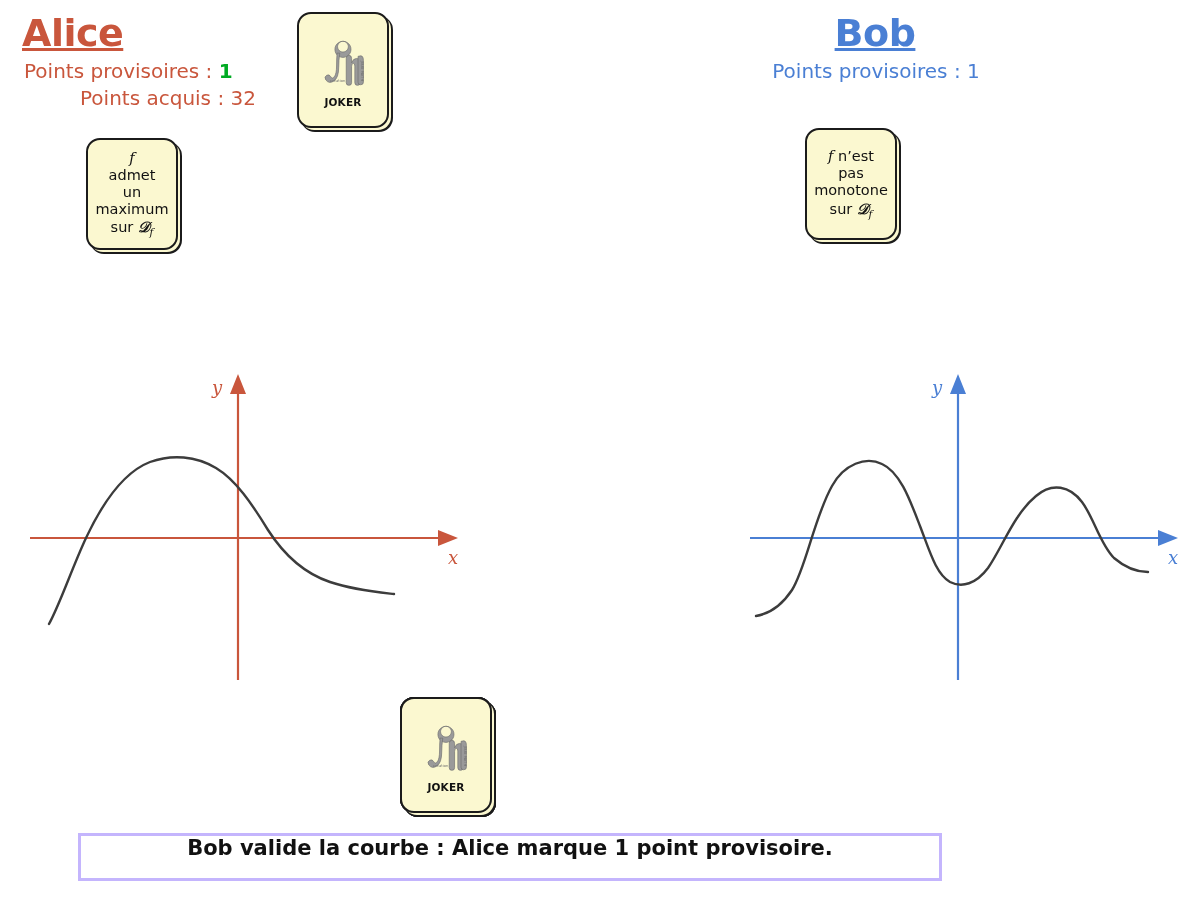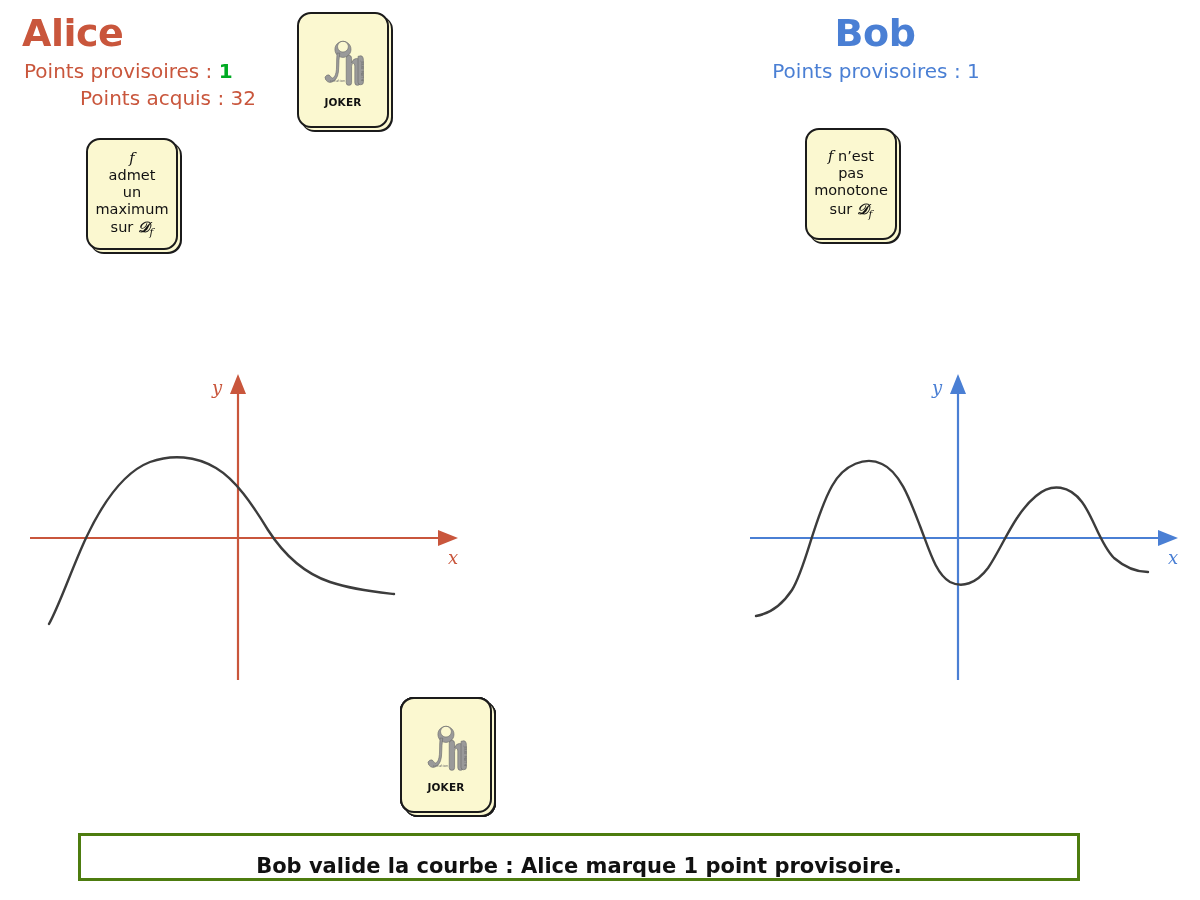--- a/index.html
+++ b/index.html
@@ -22,20 +22,21 @@
   }
   .player-panel.alice { left: 22px; width: 270px; text-align: left; }
   .player-panel.bob   { left: 740px; width: 270px; text-align: center; }
 
   .player-name {
     font-size: 38px;
     font-weight: bold;
     line-height: 1.0;
     margin: 0 0 6px 0;
     letter-spacing: -0.5px;
+    text-decoration: underline;
   }
   .alice .player-name { color: #c9563c; }
   .bob   .player-name { color: #4a7fd4; }
 
   .score-line {
     font-size: 20px;
     line-height: 1.35;
     white-space: nowrap;
   }
   .score-line.prov { font-weight: normal; }
@@ -151,27 +152,27 @@
     top: 697px;
     display: flex;
     gap: 13px;
   }
 
   
   #message-bar {
     position: absolute;
     left: 78px;
     top: 833px;
-    width: 1002px;
+    width: 864px;
     height: 48px;
     background: #ffffff;
-    border: 3px solid #4d7c0f;
+    border: 3px solid #c4b5fd;
     box-sizing: border-box;
     display: flex;
-    align-items: flex-end;
+    align-items: flex-start;
     justify-content: center;
   }
   #message-bar .msg-text {
     font-size: 21px;
     font-weight: bold;
     color: #111;
     text-align: center;
     font-family: "DejaVu Sans", "Liberation Sans", sans-serif;
   }
 </style>

